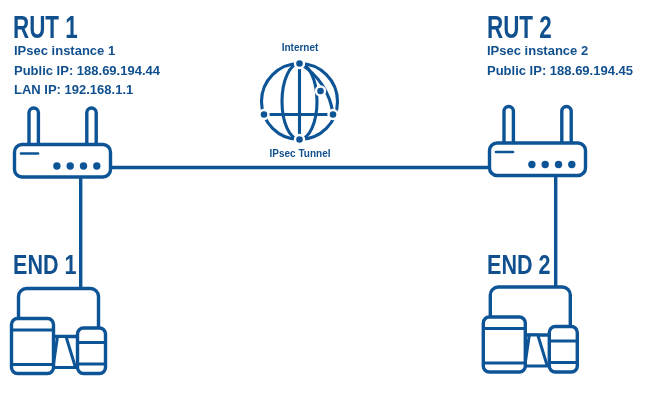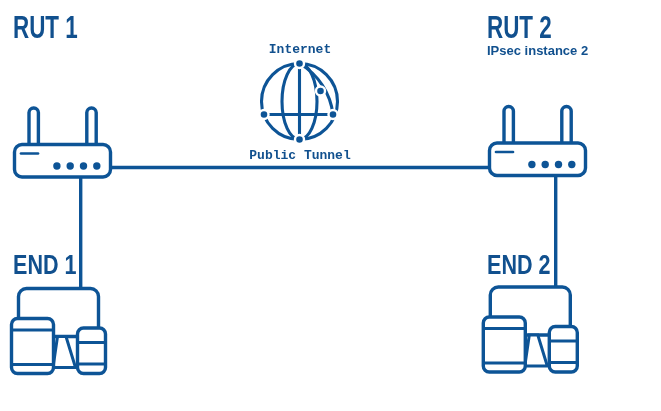--- a/index.html
+++ b/index.html
@@ -23,21 +23,21 @@
   .ln{stroke:var(--icon);stroke-width:3px;fill:none;}
   .dot{fill:var(--icon);stroke:none;}
   .gl{fill:none;stroke:var(--icon);stroke-width:3.1px;}
   .node{fill:var(--icon);stroke:#fff;stroke-width:2.4px;}
   .link{stroke:var(--icon);stroke-width:3.4px;fill:none;}
 
   
   .lbl{position:absolute;color:var(--text);font-weight:bold;white-space:nowrap;}
   .h-rut{font-size:32px;line-height:1;transform:scaleX(0.70);transform-origin:0 0;}
   .h-end{font-size:28px;line-height:1;transform:scaleX(0.77);transform-origin:0 0;}
-  .t{font-size:13px;line-height:1;font-family:Liberation Mono, monospace;}
+  .t{font-size:10px;line-height:1;}
   .info{font-size:13px;line-height:19.7px;}
   .center{transform:translateX(-50%);}
 </style>
 </head>
 <body>
 
 <div class="stage">
 
   <svg class="art" viewBox="0 0 661 411" aria-hidden="true">
     <defs>
@@ -81,26 +81,32 @@
       <circle class="node" cx="264" cy="114.5" r="4.5"></circle>
       <circle class="node" cx="333" cy="114.5" r="4.5"></circle>
       <circle class="node" cx="320.5" cy="91" r="4.5"></circle>
     </g>
 
     <use href="#devices"></use>
     <use href="#devices" transform="translate(471.8,-1.5)"></use>
   </svg>
 
   <div class="lbl h-rut" style="left:13px;top:11px">RUT 1</div>
+  <div class="lbl info" style="left:14px;top:41px">
+    <div>IPsec instance 1</div>
+    <div>Public IP: 188.69.194.44</div>
+    <div>LAN IP: 192.168.1.1</div>
+  </div>
 
   <div class="lbl h-rut" style="left:487px;top:11px">RUT 2</div>
   <div class="lbl info" style="left:487px;top:41px">
     <div>IPsec instance 2</div>
+    <div>Public IP: 188.69.194.45</div>
   </div>
 
   <div class="lbl t center" style="left:300px;top:43px">Internet</div>
-  <div class="lbl t center" style="left:300px;top:149px">Public Tunnel</div>
+  <div class="lbl t center" style="left:300px;top:149px">IPsec Tunnel</div>
 
   <div class="lbl h-end" style="left:13px;top:251px">END 1</div>
 
   <div class="lbl h-end" style="left:487px;top:251px">END 2</div>
 
 </div>
 
 </body></html>

